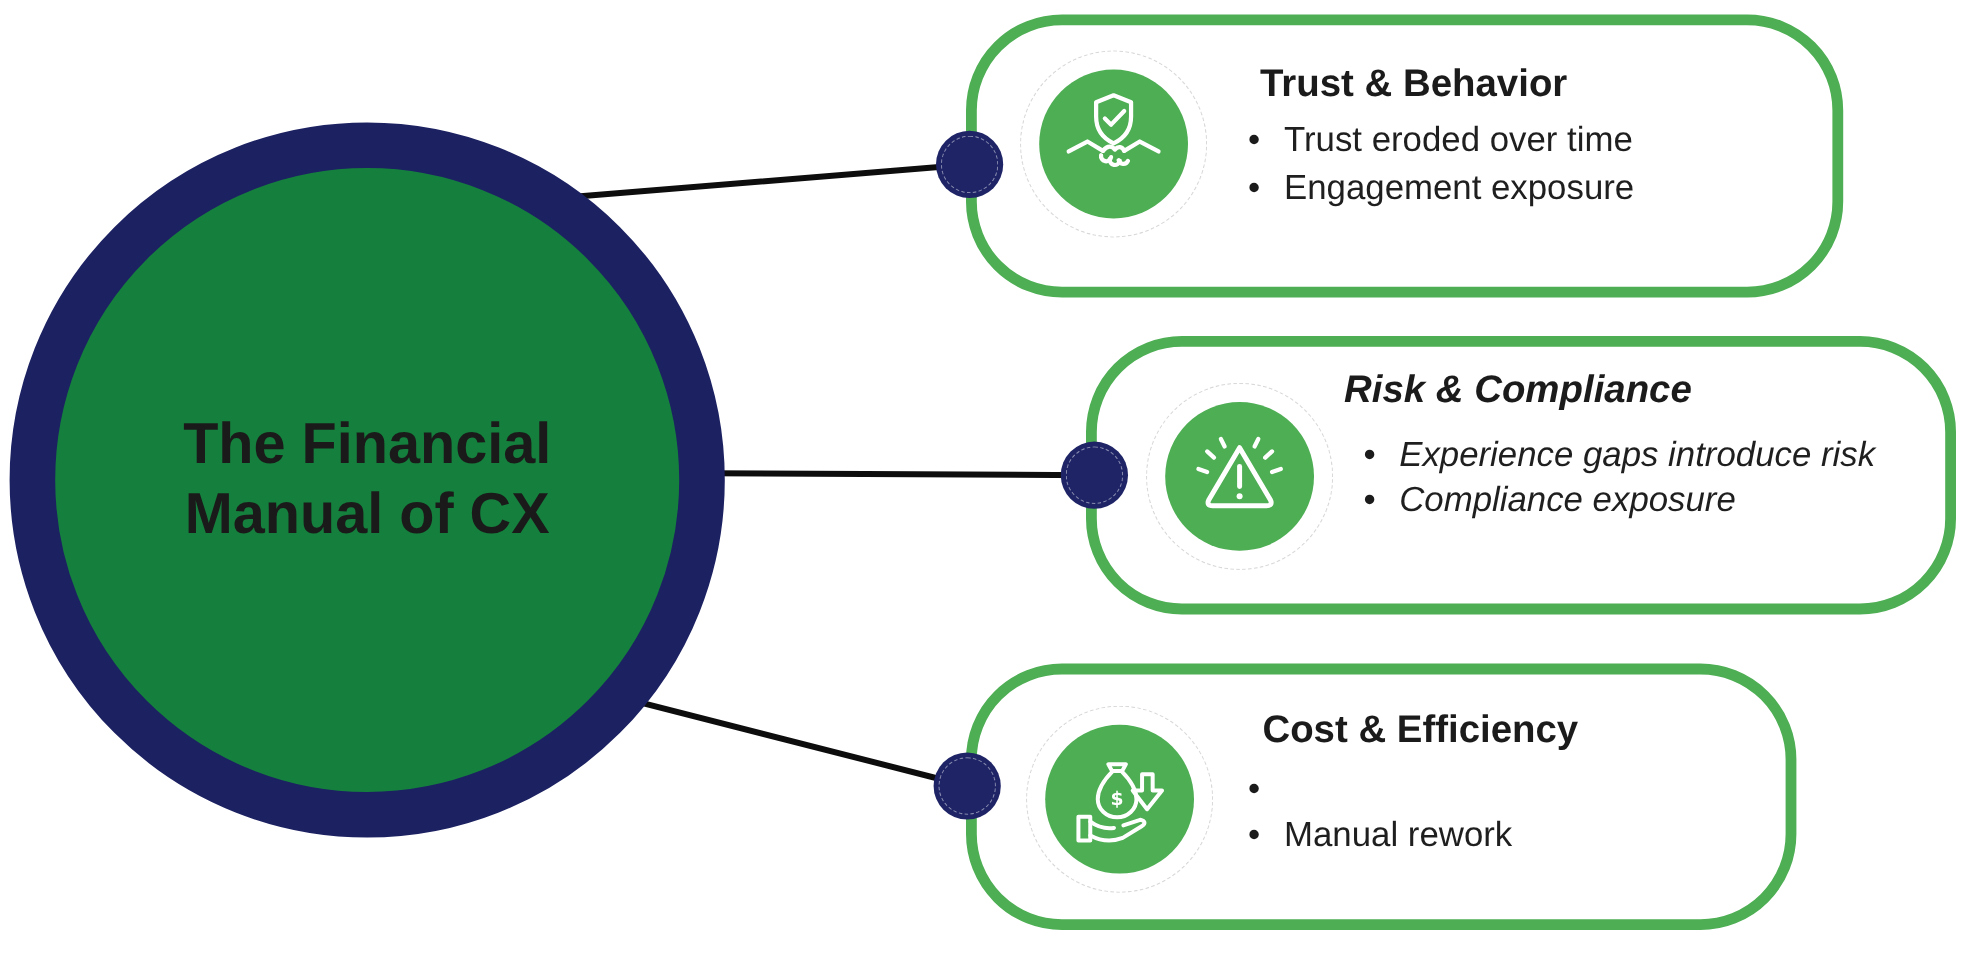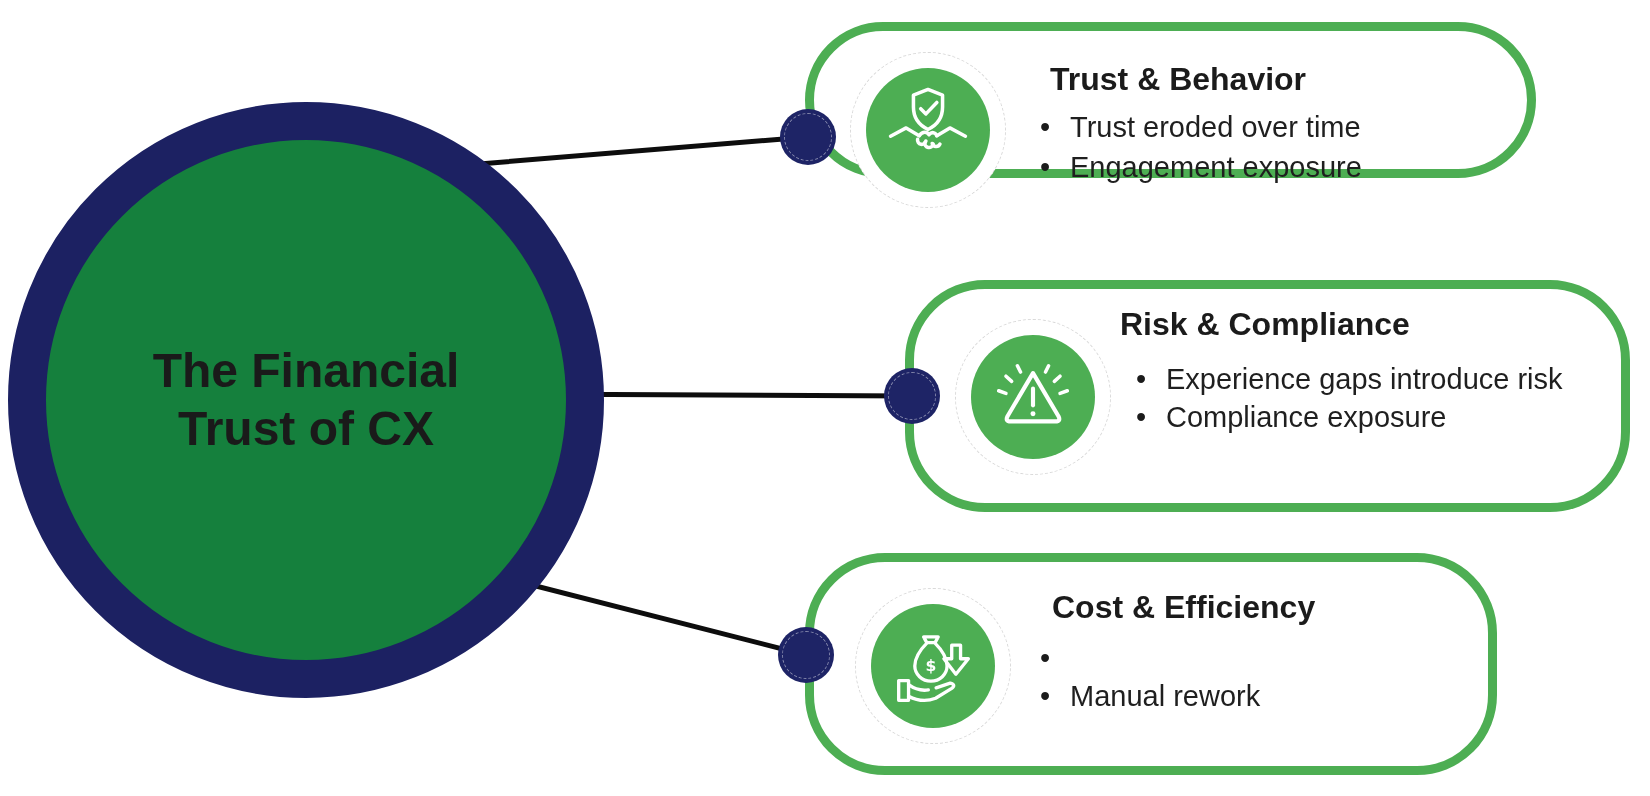--- a/index.html
+++ b/index.html
@@ -15,22 +15,22 @@
     display:flex;align-items:center;justify-content:center;z-index:2;
   }
   .center-title{
     font-size:48px;font-weight:bold;line-height:58px;text-align:center;color:#1a1a1a;
   }
   
   .card{
     position:absolute;background:#ffffff;border:9px solid #4dae53;border-radius:80px;
     z-index:2;box-sizing:border-box;
   }
-  .card-trust{left:805px;top:22px;width:731px;height:156px;}
-  .card-risk{left:905px;top:280px;width:725px;height:232px;}
+  .card-trust{left:805px;top:12px;width:731px;height:236px;}
+  .card-risk{left:905px;top:280px;width:725px;height:232px;font-style:italic;}
   .card-cost{left:805px;top:553px;width:692px;height:222px;}
   
   .icon-ring{
     position:absolute;width:156px;height:156px;border-radius:50%;background:#fff;
     border:1px dashed #d9d9d9;display:flex;align-items:center;justify-content:center;
     box-sizing:border-box;
   }
   .icon-green{
     width:124px;height:124px;border-radius:50%;background:#4dae53;
     display:flex;align-items:center;justify-content:center;
@@ -71,21 +71,21 @@
 
   <svg class="connectors" viewBox="0 0 1650 796">
     <line x1="430" y1="168" x2="808" y2="137" stroke="#0d0d0d" stroke-width="5" stroke-linecap="round"></line>
     <line x1="500" y1="394" x2="912" y2="396" stroke="#0d0d0d" stroke-width="5" stroke-linecap="round"></line>
     <line x1="450" y1="564" x2="806" y2="655" stroke="#0d0d0d" stroke-width="5" stroke-linecap="round"></line>
   </svg>
 
   <div class="center-circle">
     <div class="center-title">
       <span>The Financial</span><br>
-      <span>Trust of CX</span>
+      <span>Manual of CX</span>
     </div>
   </div>
 
   <div class="card card-trust">
     <div class="icon-ring ring-trust">
       <div class="icon-green">
         <svg viewBox="0 0 100 100">
           <g fill="none" stroke="#ffffff" stroke-width="3.4" stroke-linecap="round" stroke-linejoin="round">
             <path d="M50 11 L64 16.5 V28 C64 39 58.5 45.5 50 49.5 C41.5 45.5 36 39 36 28 V16.5 Z"></path>
             <path d="M43 29.5 L48 34.5 L58.5 23.5"></path>

